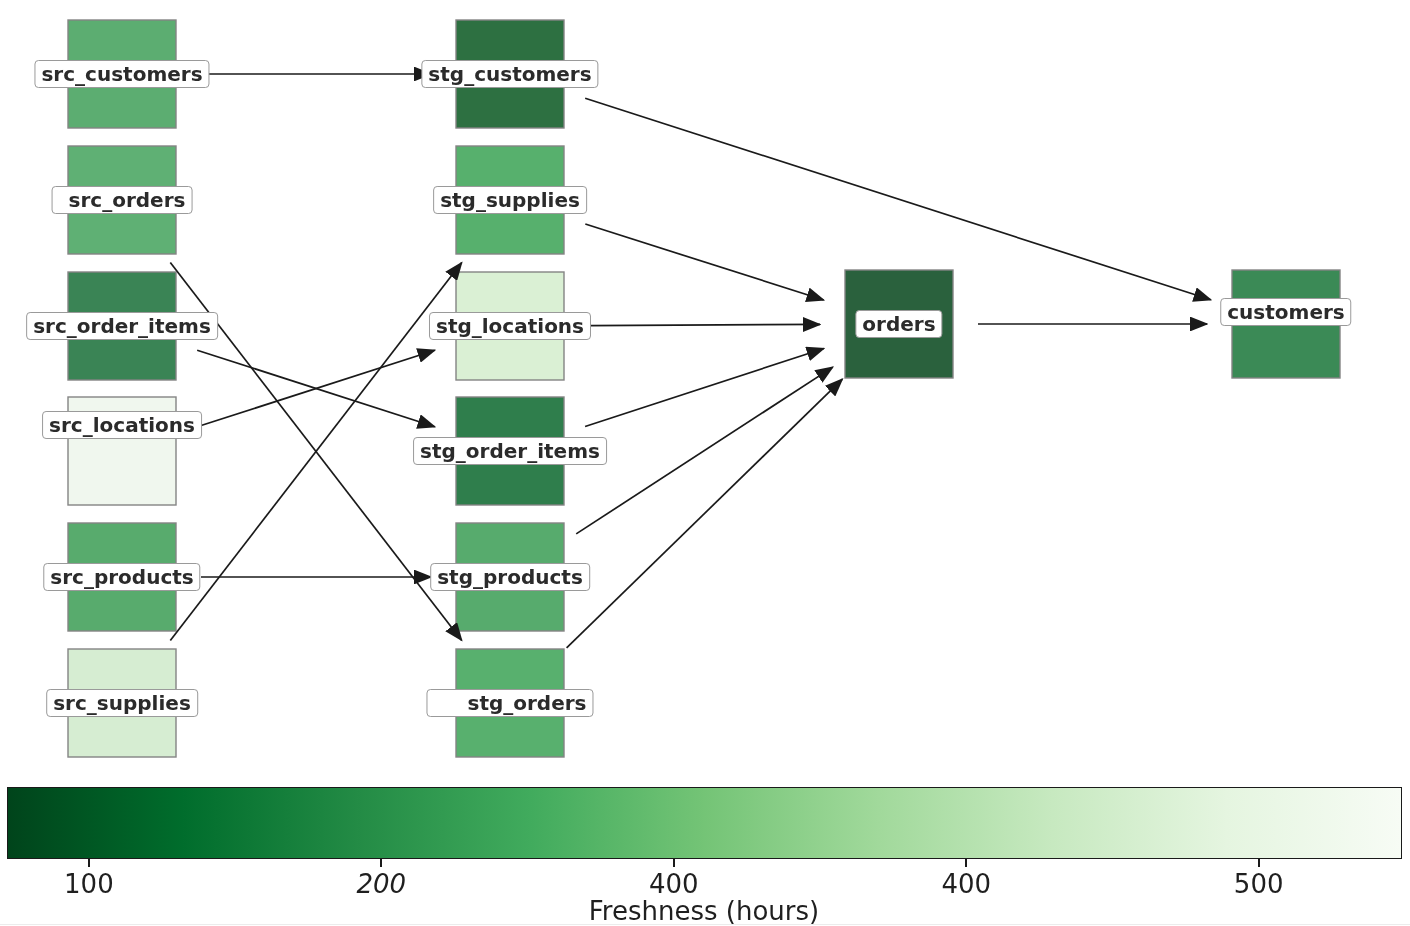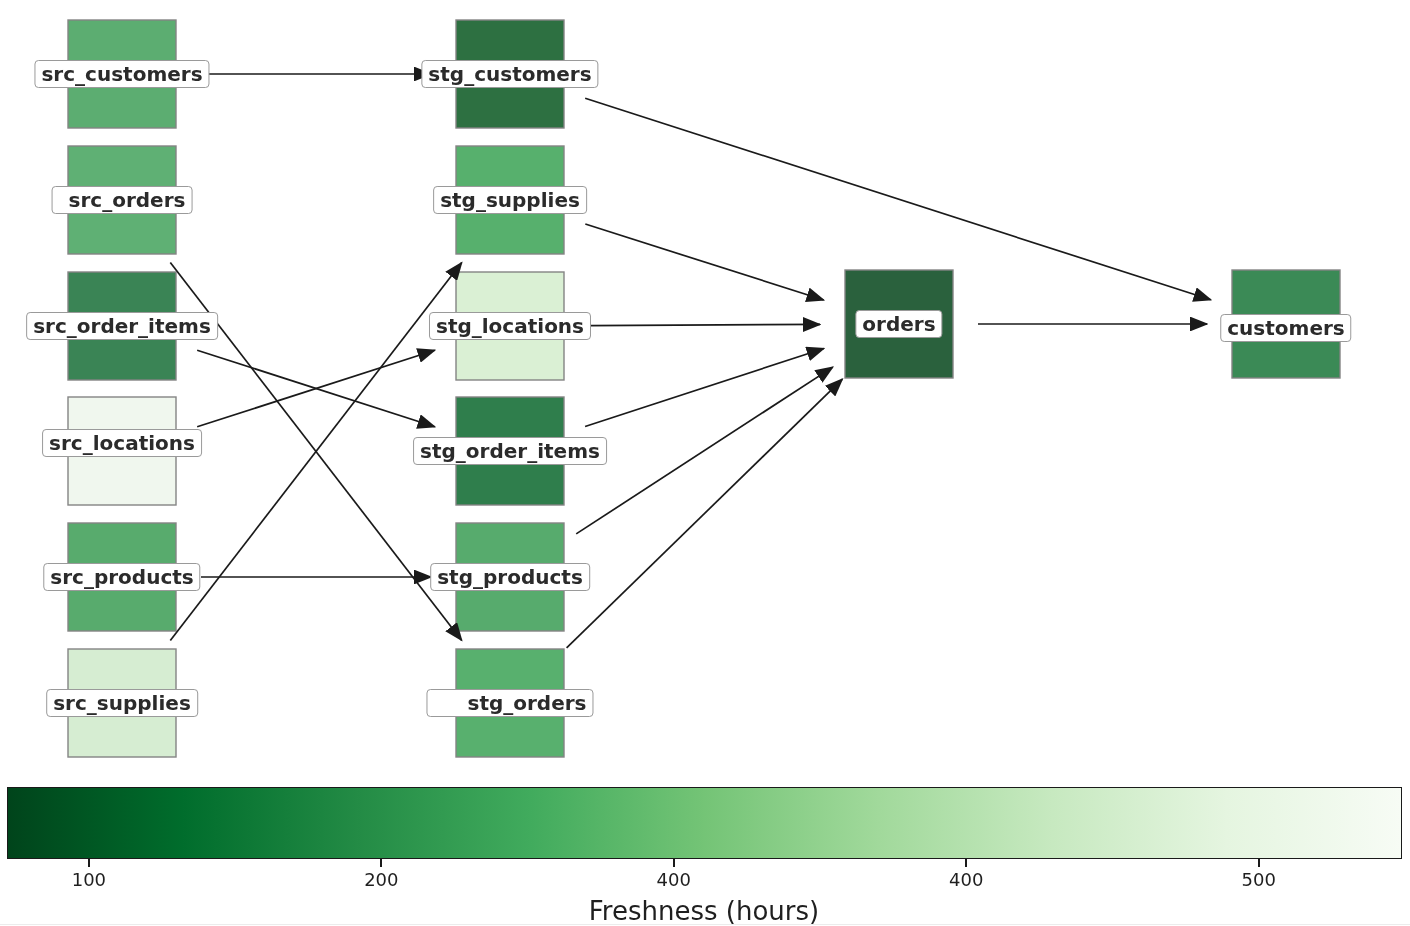--- a/index.html
+++ b/index.html
@@ -10,21 +10,21 @@
     position:absolute;transform:translate(-50%,-50%);
     background:#ffffff;border:1.4px solid #9a9a9a;border-radius:4px;
     padding:2px 6px;font-weight:bold;font-size:20px;color:#2b2b2b;
     white-space:nowrap;line-height:1.1;
   }
   .cb-gradient{
     position:absolute;left:7px;top:787px;width:1395px;height:72px;
     border:1.8px solid #1a1a1a;box-sizing:border-box;
   }
   .cb-tick{position:absolute;top:859px;width:2px;height:8px;background:#1a1a1a;}
-  .cb-tick-label{position:absolute;top:869px;transform:translateX(-50%);font-size:18px;color:#1f1f1f;}
+  .cb-tick-label{position:absolute;top:869px;transform:translateX(-50%);font-size:26px;color:#1f1f1f;}
   .cb-label{position:absolute;left:704px;top:896px;transform:translateX(-50%);font-size:26px;color:#1f1f1f;}
   .bottom-hairline{position:absolute;left:0;top:924px;width:1410px;height:1px;background:#ececec;}
 </style>
 </head>
 <body>
 
 <div class="stage">
   <svg id="dag-svg" width="1410" height="926">
     <defs>
       <marker id="arrow" viewBox="0 0 10 8" refX="9.2" refY="4" markerWidth="11" markerHeight="8.8" orient="auto">
@@ -61,40 +61,40 @@
         <line x1="576.2" y1="533.9" x2="832.8" y2="367.1" stroke="#1a1a1a" stroke-width="1.7" marker-end="url(#arrow)"></line>
         <line x1="566.6" y1="647.9" x2="842.4" y2="379.1" stroke="#1a1a1a" stroke-width="1.7" marker-end="url(#arrow)"></line>
         <line x1="978.0" y1="324.0" x2="1207.0" y2="324.0" stroke="#1a1a1a" stroke-width="1.7" marker-end="url(#arrow)"></line>
       </g>
   </svg>
 
   <div id="label-layer">
       <div class="node-label" style="left: 122px; top: 74px; color: rgb(43, 43, 43);">src_customers</div>
       <div class="node-label" style="left: 122px; top: 200px; color: rgb(43, 43, 43); padding-left: 16px;">src_orders</div>
       <div class="node-label" style="left: 122px; top: 326px; color: rgb(43, 43, 43);">src_order_items</div>
-      <div class="node-label" style="left: 122px; top: 443px; color: rgb(43, 43, 43);">src_locations</div>
+      <div class="node-label" style="left: 122px; top: 425px; color: rgb(43, 43, 43);">src_locations</div>
       <div class="node-label" style="left: 122px; top: 577px; color: rgb(43, 43, 43);">src_products</div>
       <div class="node-label" style="left: 122px; top: 703px; color: rgb(43, 43, 43); text-align: right;">src_supplies</div>
       <div class="node-label" style="left: 510px; top: 74px; color: rgb(43, 43, 43);">stg_customers</div>
       <div class="node-label" style="left: 510px; top: 200px; color: rgb(43, 43, 43); text-align: center;">stg_supplies</div>
       <div class="node-label" style="left: 510px; top: 326px; color: rgb(43, 43, 43);">stg_locations</div>
       <div class="node-label" style="left: 510px; top: 451px; color: rgb(43, 43, 43);">stg_order_items</div>
       <div class="node-label" style="left: 510px; top: 577px; color: rgb(43, 43, 43);">stg_products</div>
       <div class="node-label" style="left: 510px; top: 703px; color: rgb(43, 43, 43); padding-left: 40px;">stg_orders</div>
       <div class="node-label" style="left: 899px; top: 324px; color: rgb(43, 43, 43);">orders</div>
-      <div class="node-label" style="left: 1286px; top: 328px; color: rgb(43, 43, 43);">customers</div>
+      <div class="node-label" style="left: 1286px; top: 312px; color: rgb(43, 43, 43);">customers</div>
     </div>
 
   <div>
     <div id="cb-gradient" class="cb-gradient" style="background: linear-gradient(to right, rgb(0, 68, 27), rgb(0, 109, 44), rgb(35, 139, 69), rgb(65, 171, 93), rgb(116, 196, 118), rgb(161, 217, 155), rgb(199, 233, 192), rgb(229, 245, 224), rgb(247, 252, 245));"></div>
     <div id="cb-axis">
         <div class="cb-tick" style="left: 87.8868px;"></div>
         <div class="cb-tick-label" style="left: 88.8868px;">100</div>
         <div class="cb-tick" style="left: 380.34px;"></div>
-        <div class="cb-tick-label" style="left: 381.34px;">200</div>
+        <div class="cb-tick-label" style="left: 381.34px; font-style: italic;">200</div>
         <div class="cb-tick" style="left: 672.792px;"></div>
         <div class="cb-tick-label" style="left: 673.792px;">400</div>
         <div class="cb-tick" style="left: 965.245px;"></div>
         <div class="cb-tick-label" style="left: 966.245px; text-align: center;">400</div>
         <div class="cb-tick" style="left: 1257.7px;"></div>
         <div class="cb-tick-label" style="left: 1258.7px;">500</div>
       </div>
     <div class="cb-label">Freshness (hours)</div>
   </div>
 

